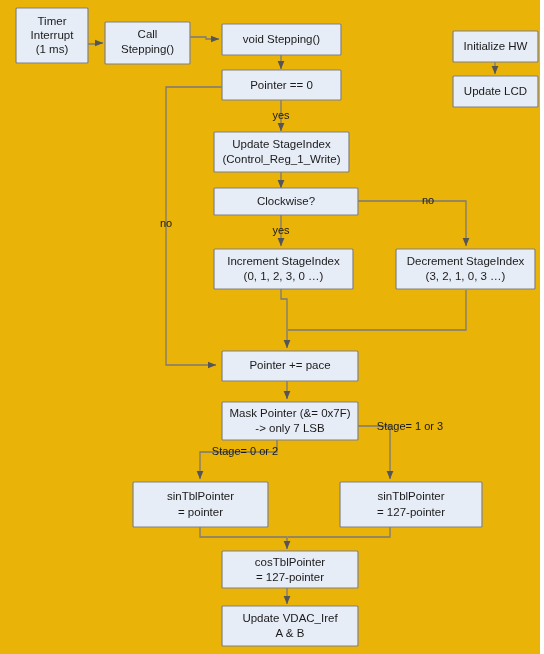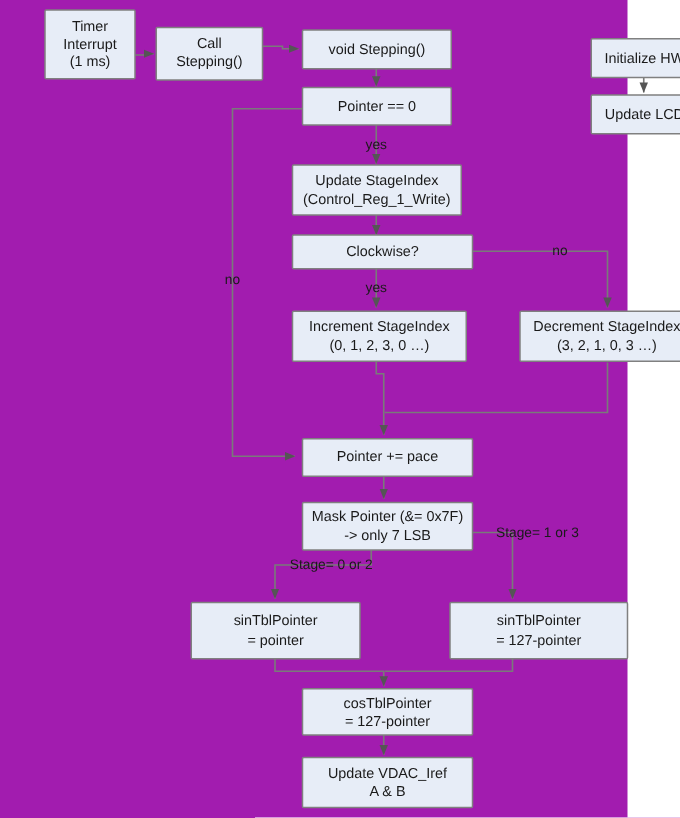--- a/index.html
+++ b/index.html
@@ -8,24 +8,23 @@
     background: #ffffff;
   }
   body {
     width: 544px;
     height: 654px;
     overflow: hidden;
     font-family: "Liberation Sans", sans-serif;
   }
   #flowchart-root {
     position: relative;
-    width: 482px;
+    width: 540px;
     height: 654px;
-    background: #a21caf;
-    padding-left: 20px;
+    background: #eab308;
   }
   svg#chart-svg {
     display: block;
     width: 544px;
     height: 654px;
   }
   .node-box {
     fill: #e7edf7;
     stroke: #808080;
     stroke-width: 1.2;

